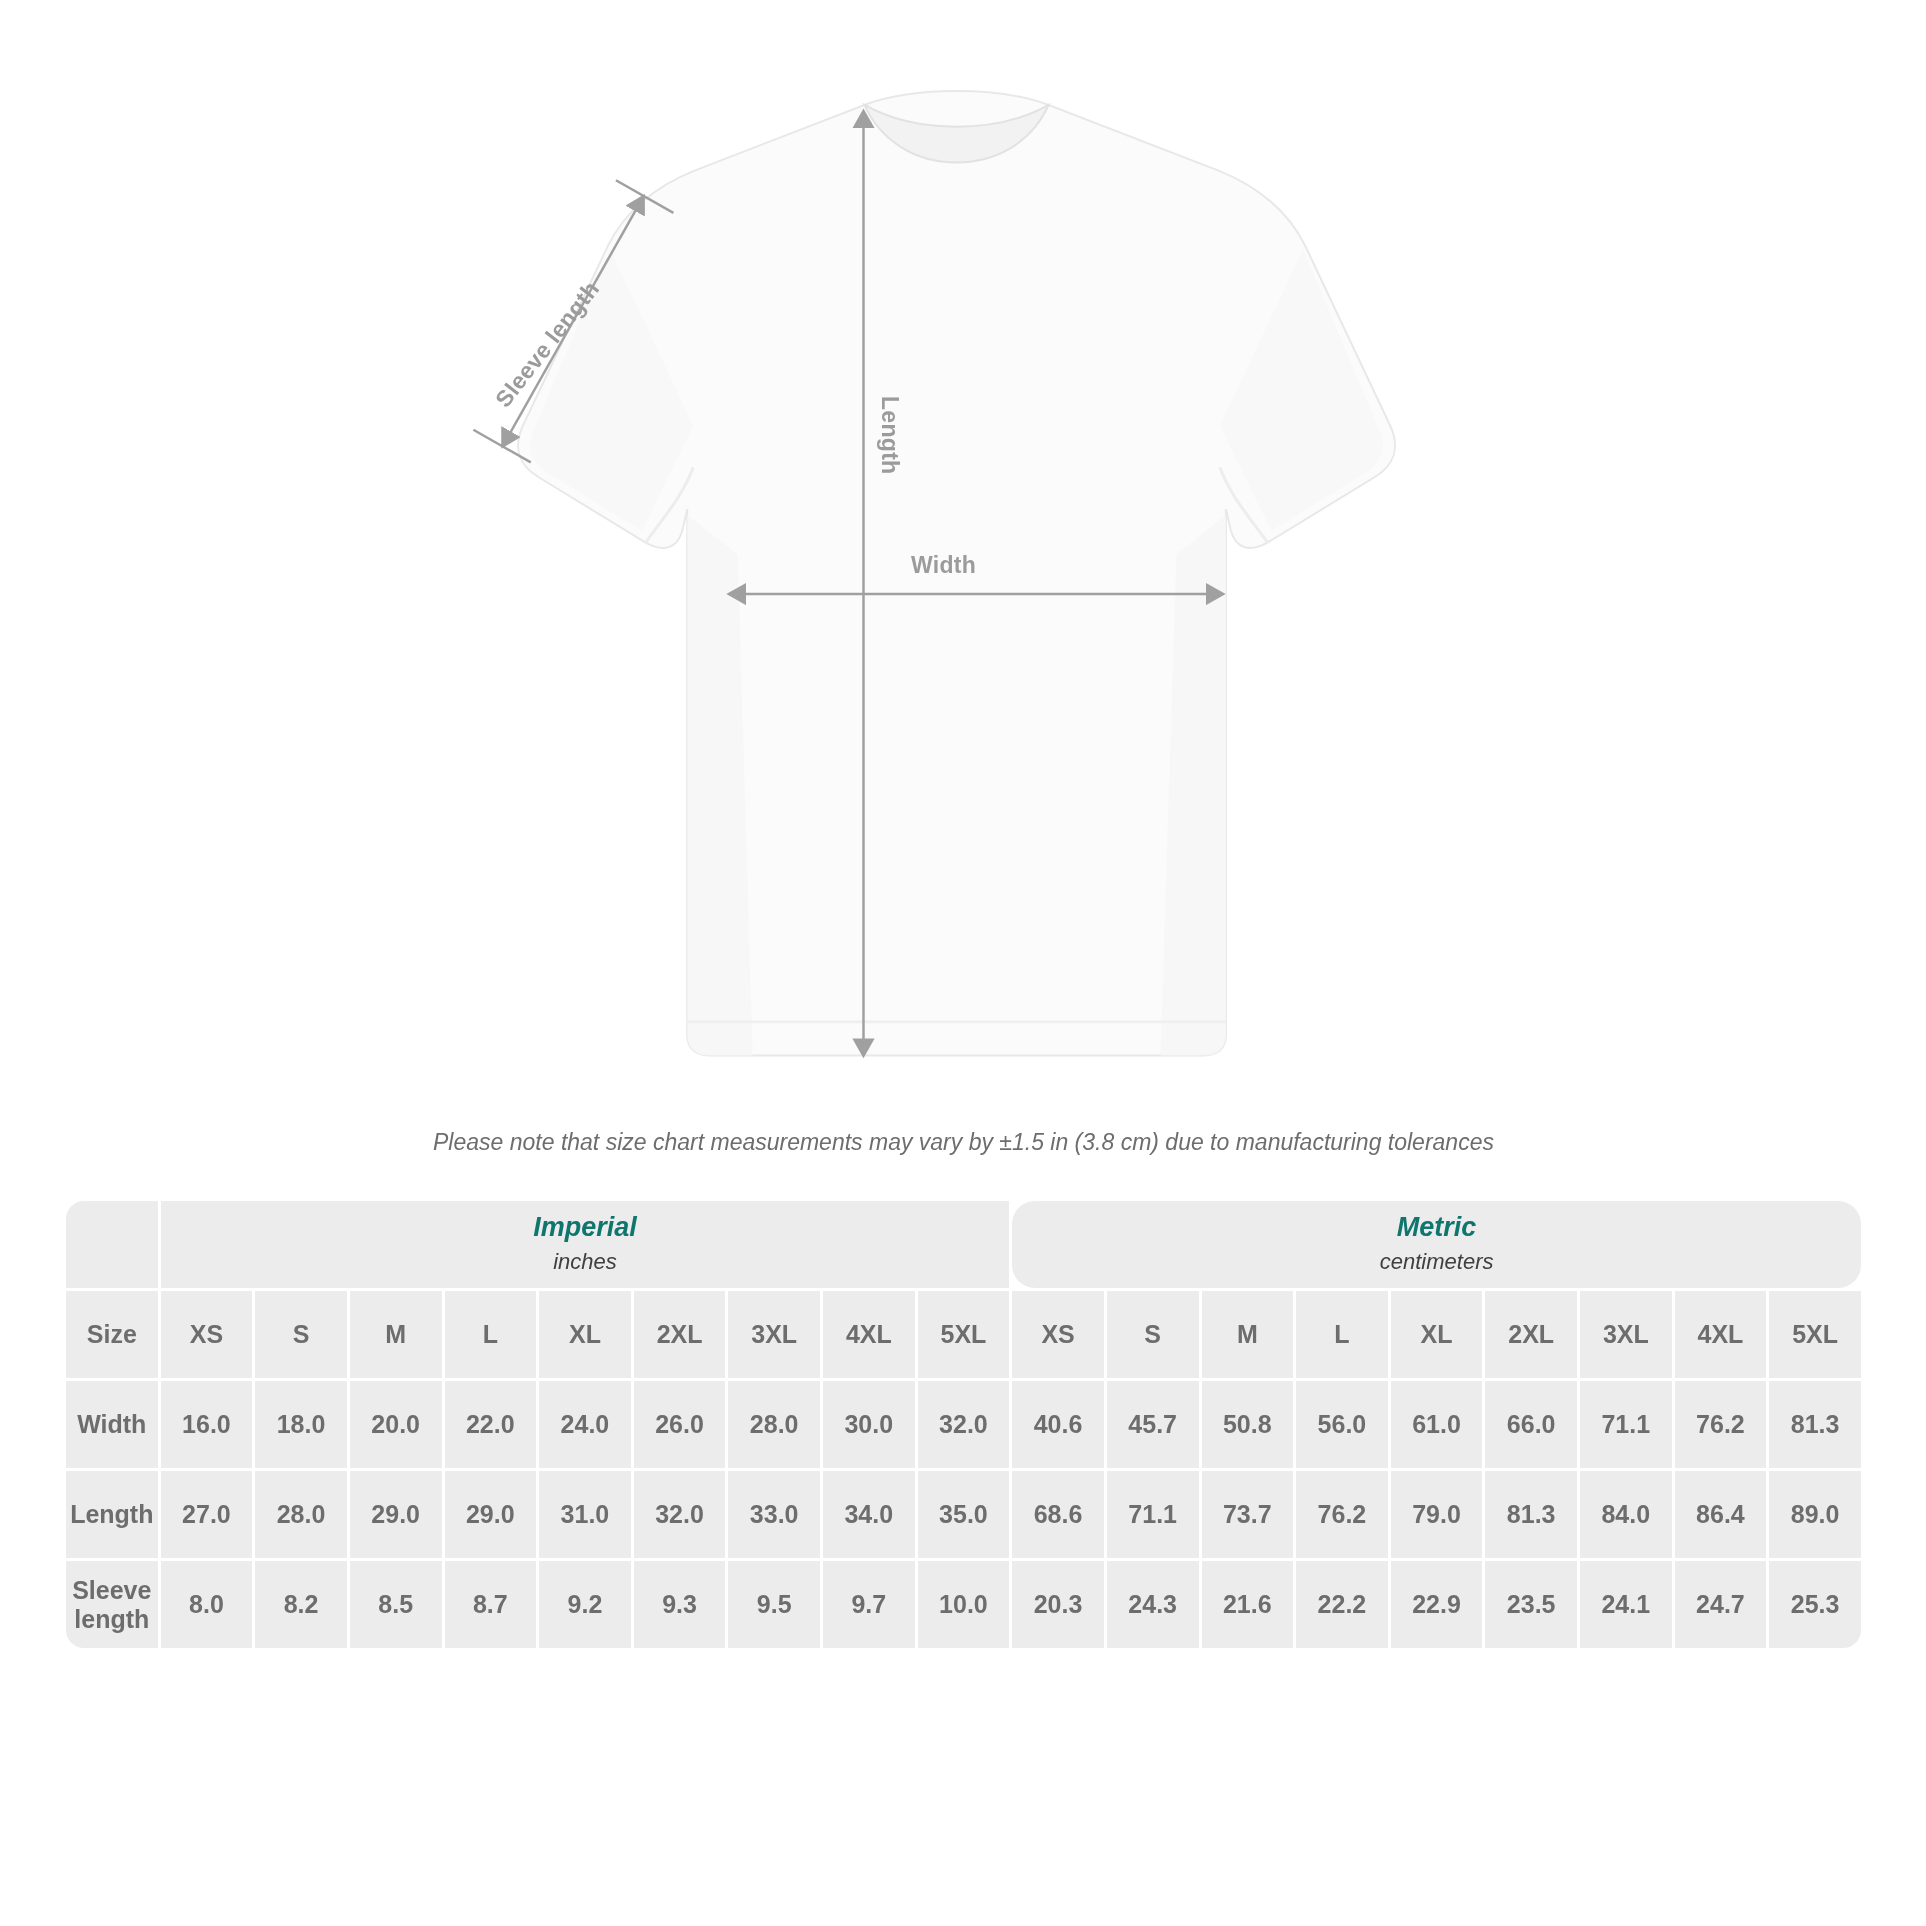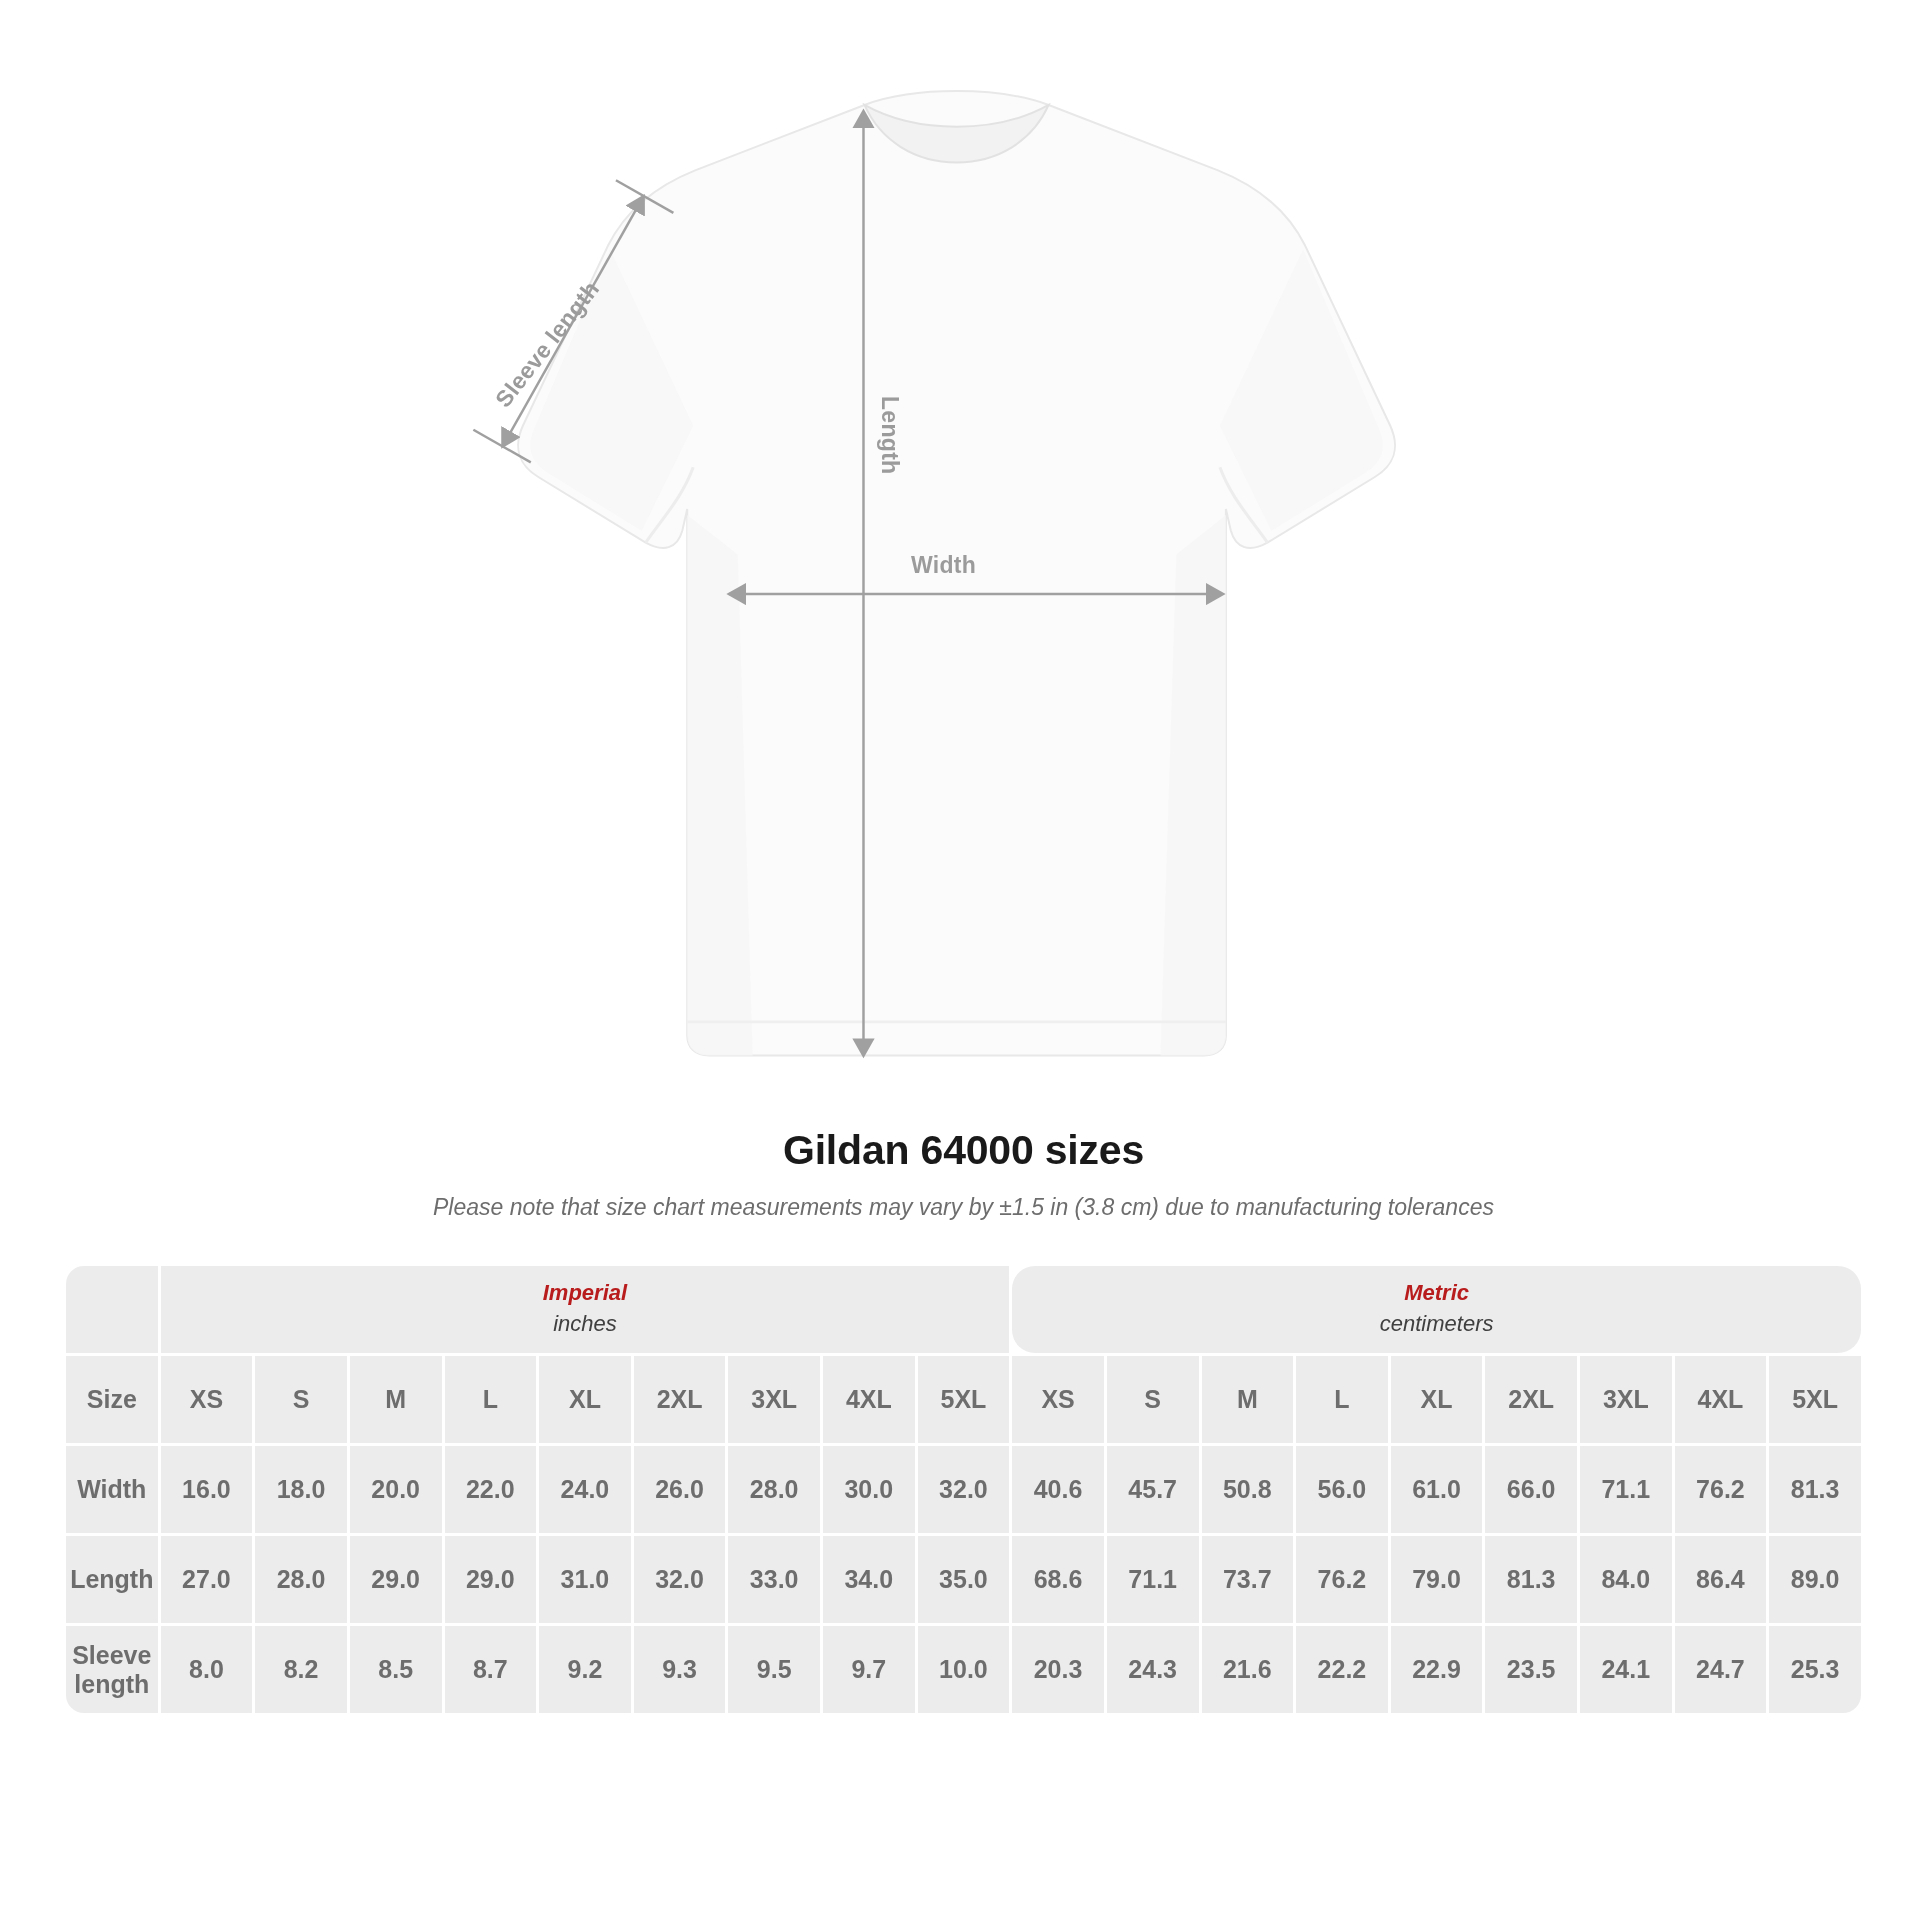--- a/index.html
+++ b/index.html
@@ -85,24 +85,24 @@
     color: #6d6d6d;
     font-size: 25px;
     font-weight: bold;
     height: 87px;
     padding: 0;
   }
   .unit-header {
     height: 139px;
   }
   .unit-system {
-    font-size: 22px;
+    font-size: 27px;
     font-style: italic;
     font-weight: bold;
-    color: #b91c1c;
+    color: #0f766e;
     line-height: 1.25;
   }
   .unit-sub {
     font-size: 22px;
     font-style: italic;
     font-weight: normal;
     color: #404040;
     line-height: 1.5;
   }
   td.rowlabel {
@@ -196,21 +196,20 @@
       <line x1="622" y1="182" x2="680" y2="215" stroke="#a0a0a0" stroke-width="2.5"></line>
       <line x1="478" y1="434" x2="536" y2="467" stroke="#a0a0a0" stroke-width="2.5"></line>
     </svg>
 
     <div class="dim-label vertical" style="left:876px; top:396px;">Length</div>
     <div class="dim-label" style="left:911px; top:552px;">Width</div>
     <div class="dim-label sleeve" style="left:490px; top:396px;">Sleeve length</div>
   </div>
 
   <div class="title-block">
-    <div class="chart-title">Gildan 64000 sizes</div>
     <div class="chart-note">Please note that size chart measurements may vary by ±1.5 in (3.8 cm) due to manufacturing tolerances</div>
   </div>
 
   <div class="table-wrap">
     <table class="size-table">
       <tbody>
         <tr>
           <td class="corner-blank"></td>
           <td class="unit-header" colspan="9">
             <div class="unit-system">Imperial</div>

